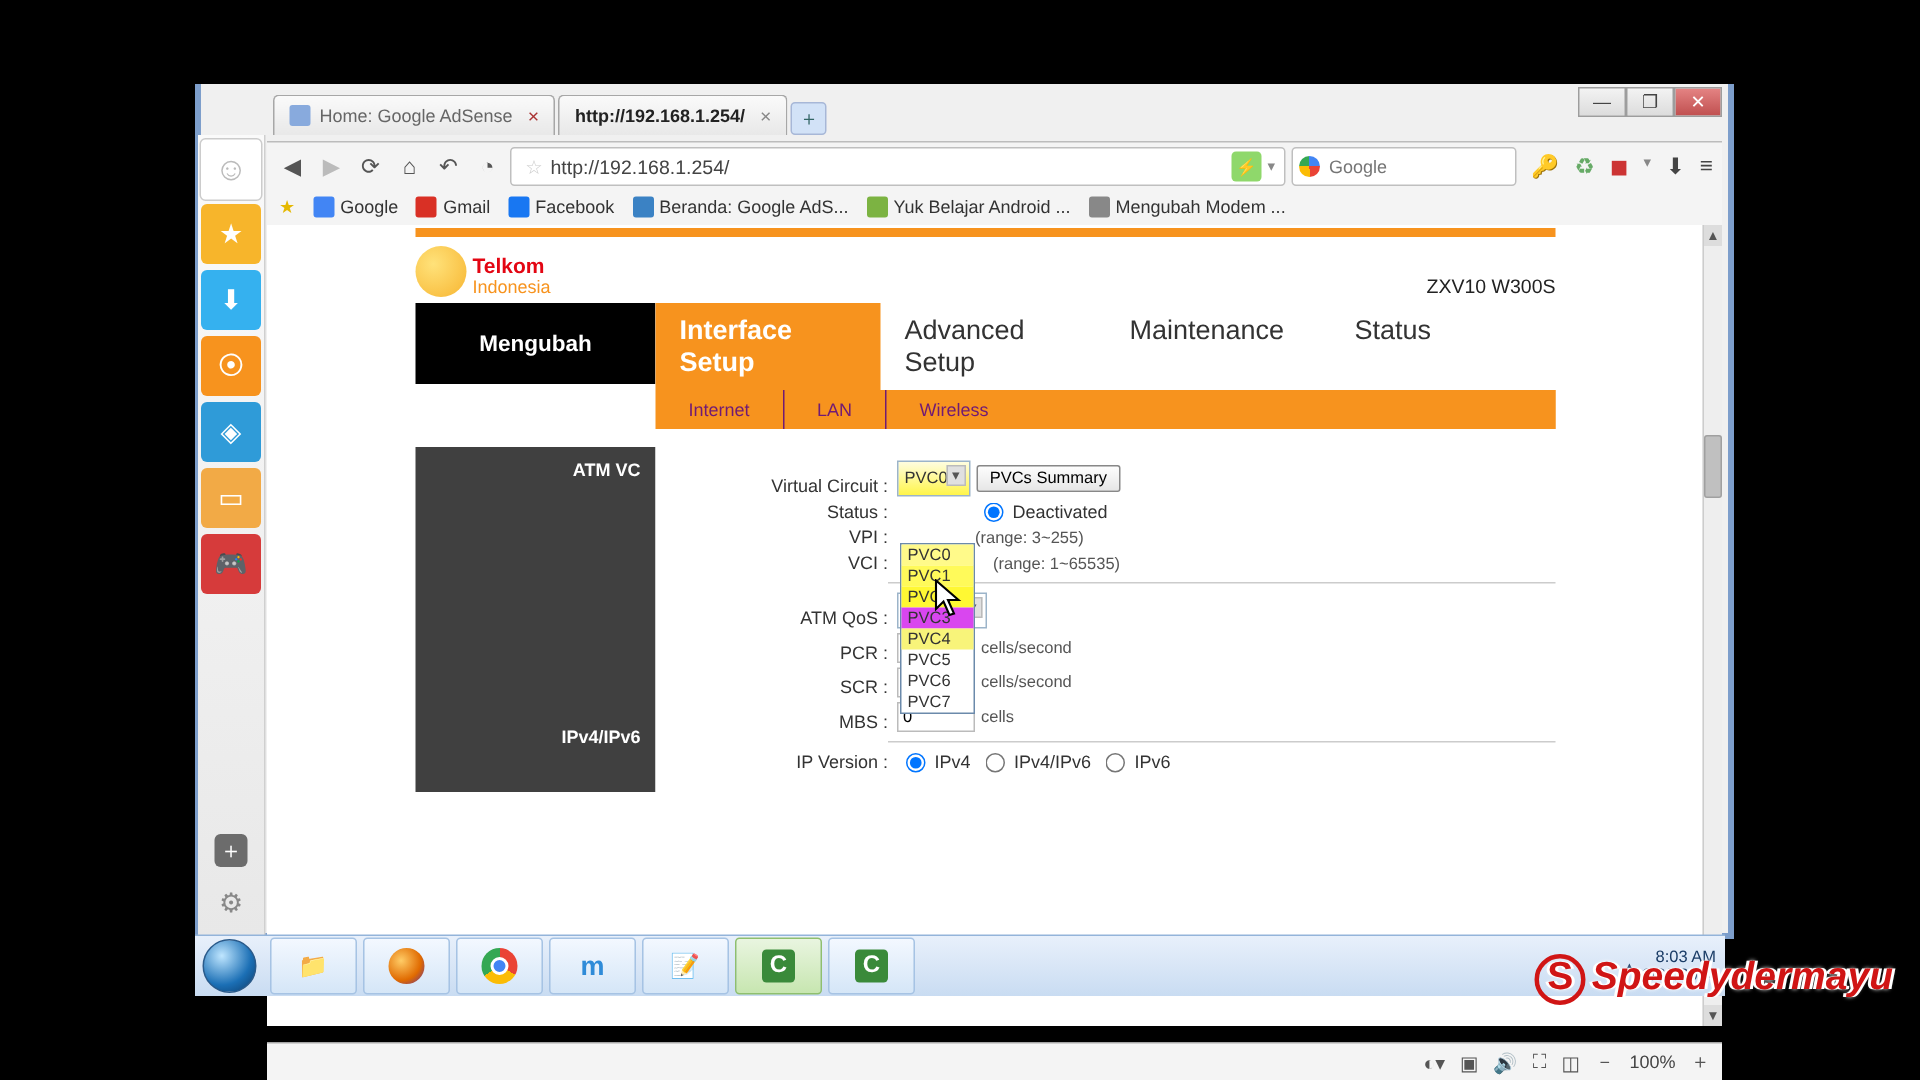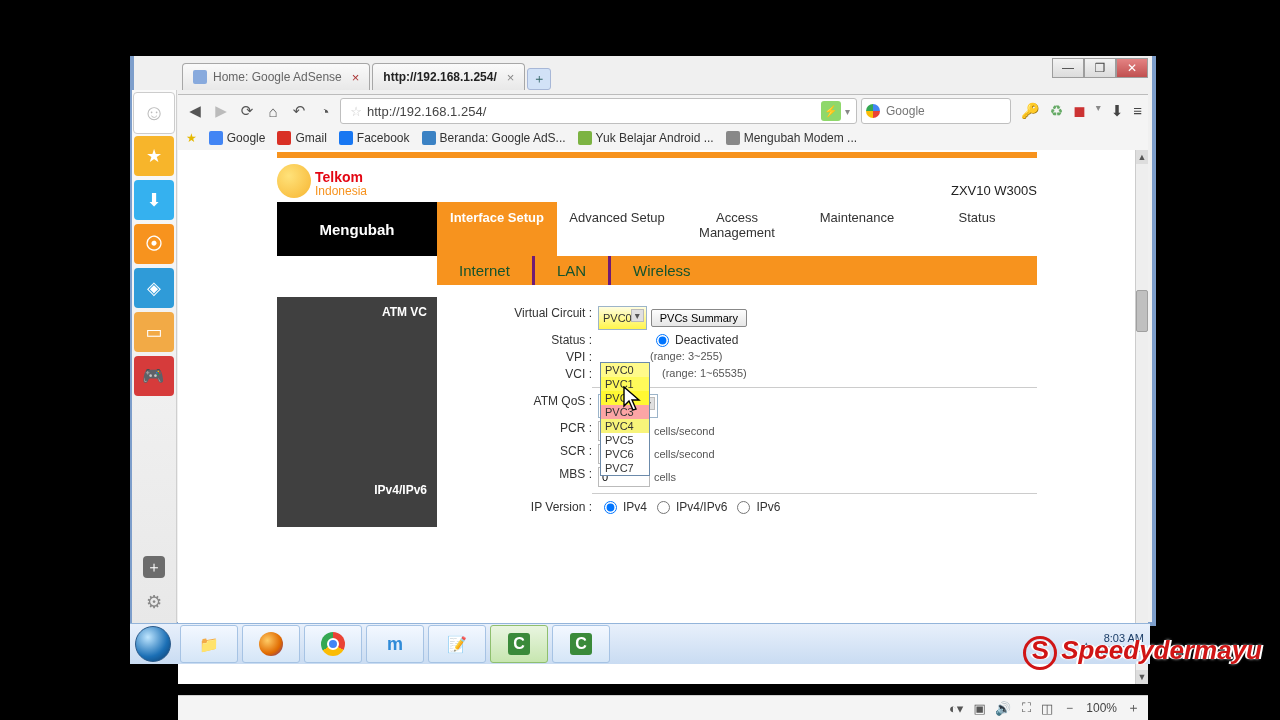--- a/index.html
+++ b/index.html
@@ -46,48 +46,48 @@
 .hdr{display:flex;align-items:flex-end;justify-content:space-between;padding:6px 30px 4px 30px}
 .logo{display:flex;align-items:flex-end;gap:4px}
 .logo .sun{width:34px;height:34px;border-radius:50%;background:radial-gradient(circle at 35% 35%,#ffe27a,#f7b531)}
 .logo .txt{font-size:14px;line-height:14px}
 .logo .txt .t1{color:#e30613;font-weight:bold}
 .logo .txt .t2{color:#f7931e;font-size:12px}
 .model{font-size:13px;color:#222}
 .menu{width:760px;margin:0 auto;display:flex}
 .menu .mlab{width:160px;background:#000;color:#fff;display:flex;align-items:center;justify-content:center;font-weight:bold;font-size:15px}
 .menu .tabsrow{flex:1;display:flex;background:#fff}
-.menu .mt{flex:1;text-align:center;padding:8px 0;font-size:13px;color:#333}
+.menu .mt{flex:1;text-align:left;padding:8px 16px;font-size:18px;color:#333}
 .menu .mt.active{background:#f7931e;color:#fff;font-weight:bold}
 .submenu{width:600px;margin-left:calc((100% - 760px)/2 + 160px);background:#f7931e;display:flex}
-.submenu .sm{padding:6px 22px;color:#14532d;font-size:15px;border-right:3px solid #701a75}
+.submenu .sm{padding:6px 22px;color:#701a75;font-size:12px;border-right:1px solid #701a75}
 .submenu .sm:last-child{flex:1;border-right-color:#f7931e}
 .body{width:760px;margin:0 auto;display:flex}
 .sidecol{width:160px;background:#404040;color:#fff;font-size:12px}
 .sidecol .sh{padding:8px 10px;text-align:right;font-weight:bold}
 .sidecol .sp{height:74px}
 .formcol{flex:1;background:#fff;padding:6px 0 10px 0}
-.frow{display:flex;align-items:flex-start;font-size:12px;color:#333;margin:3px 0}
+.frow{display:flex;align-items:flex-end;font-size:12px;color:#333;margin:3px 0}
 .flab{width:155px;text-align:right;padding-right:6px}
 .fctl{display:flex;align-items:center;gap:4px}
 .sel{height:20px;border:1px solid #9cb4c9;background:linear-gradient(#fffde0,#fff54a);font-size:11px;padding:1px 14px 1px 4px;position:relative;display:inline-flex;align-items:center}
 .sel::after{content:"▾";position:absolute;right:2px;top:2px;font-size:10px;color:#555;background:#e0e0e0;border:1px solid #bbb;padding:0 3px}
 .btn{font-size:11px;padding:2px 8px;border:1px solid #888;background:linear-gradient(#fdfdfd,#e6e6e6);border-radius:2px}
 input.tf{width:44px;height:16px;border:1px solid #bbb;font-size:11px;padding:1px 3px}
 .hint{color:#555;font-size:11px}
 input[type=radio]{margin:0 2px 0 6px}
 .divlbl{position:relative;margin:6px 0}
 .divlbl .ln{border-top:1px solid #ccc;margin-left:155px}
 
 .dd{position:absolute;border:1px solid #6b8aab;background:#fff;font-size:11px;z-index:50}
 .dd .op{padding:1px 22px 1px 4px;color:#333}
 .dd .op.hl0{background:#fffa8a}
 .dd .op.hl1{background:#fffa5a}
 .dd .op.hl2{background:#fff833}
-.dd .op.hl3{background:#fca5a5}
+.dd .op.hl3{background:#d946ef}
 .dd .op.hl4{background:#f8f47a}
 .cursor{position:absolute;width:22px;height:26px;z-index:60}
 .cursor svg{width:22px;height:26px}
 
 .stat{position:absolute;left:178px;right:132px;bottom:0;height:24px;background:#f4f4f4;border-top:1px solid #d0d0d0;display:flex;align-items:center;justify-content:flex-end;padding:0 8px;gap:10px;font-size:12px;color:#444}
 .stat .sic{font-size:13px;color:#555}
 
 .taskbar{position:absolute;left:130px;right:130px;bottom:56px;height:40px;background:linear-gradient(#e8f0fb,#c9dcf2);border-top:1px solid #93b4da;display:flex;align-items:center}
 .start{width:46px;height:38px;display:flex;align-items:center;justify-content:center}
 .orb{width:34px;height:34px;border-radius:50%;background:radial-gradient(circle at 35% 30%,#bfe6ff,#1b6fb5 60%,#0b3866);border:1px solid #2a5a8a}
@@ -200,21 +200,20 @@
           <div class="t2">Indonesia</div>
         </div>
     </div>
     <div class="model">ZXV10 W300S</div>
   </div>
   <div class="menu">
     <div class="mlab" style="height:54px">Mengubah</div>
     <div class="tabsrow">
       <div class="mt active">Interface Setup</div>
       <div class="mt">Advanced Setup</div>
-      <div class="mt">Access Management</div>
       <div class="mt">Maintenance</div>
       <div class="mt">Status</div>
     </div>
   </div>
   <div class="submenu">
     <div class="sm">Internet</div>
     <div class="sm">LAN</div>
     <div class="sm">Wireless</div>
   </div>
   <div style="height:12px"></div>

